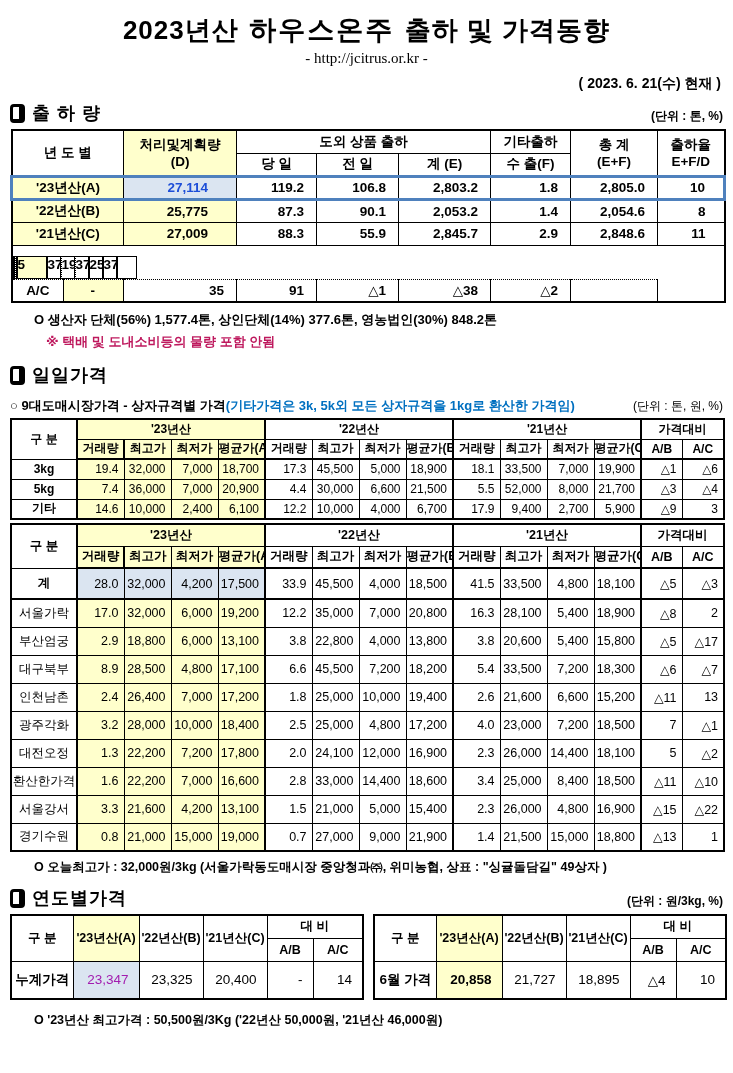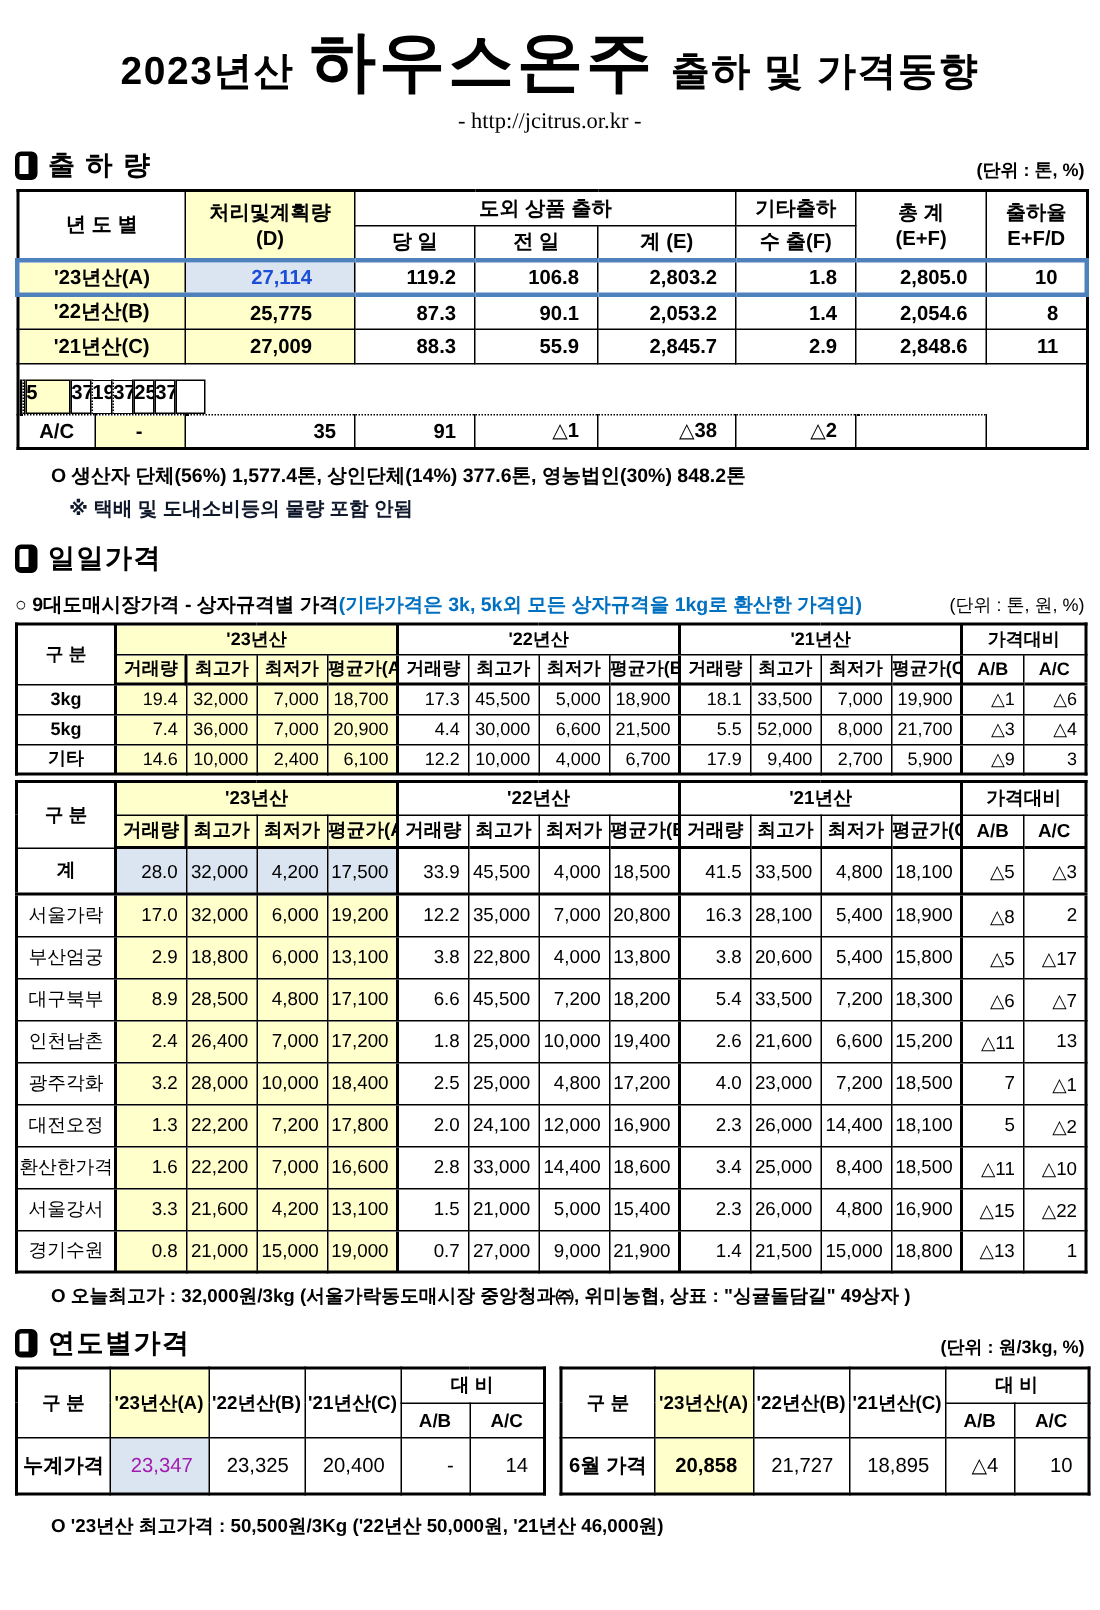--- a/index.html
+++ b/index.html
@@ -7,21 +7,21 @@
   body {
     width:733px; height:1073px; overflow:hidden;
     font-family:"Liberation Sans","DejaVu Sans",sans-serif;
     color:#000;
   }
   .page { padding:6px 10px 0 10px; }
 
   
   .title-line { text-align:center; margin-top:6px; white-space:nowrap; }
   .title-plain { font-size:26px; font-weight:bold; letter-spacing:1px; }
-  .title-product { font-size:44px; font-weight:900; letter-spacing:2px; margin:0 6px; }
+  .title-product { font-size:27px; font-weight:900; letter-spacing:2px; margin:0 6px; }
   .url-line { text-align:center; font-size:15px; margin-top:2px; font-family:"Liberation Serif",serif; }
   .date-line { text-align:right; font-size:14px; font-weight:bold; margin-top:8px; padding-right:2px; }
 
   
   .sec { display:flex; justify-content:space-between; align-items:flex-end; margin-top:8px; }
   .sec-left { display:flex; align-items:center; gap:7px; }
   .sec-icon { width:15px; height:19px; border:3px solid #000; border-right:6px solid #000;
               border-bottom:4px solid #000; border-radius:4px; background:#fff; }
   .sec-title { font-size:18px; font-weight:900; letter-spacing:1px; }
   .unit { font-size:12px; font-weight:bold; white-space:nowrap; }
@@ -78,34 +78,35 @@
   .t4 { width:352px; border:2px solid #000; }
   .t4 thead th { height:23px; font-size:12.5px; }
   .t4 tbody th, .t4 tbody td { height:38px; font-size:13.5px; }
   .t4 td { padding-right:10px; }
   .t4 th.y { background:#ffffcc; }
   .t4 td.hlb { background:#dbe5f1; color:#a21caf; }
   .t4 td.hly { background:#ffffcc; font-weight:bold; }
 
   
   .note { font-size:13px; font-weight:bold; margin-top:8px; padding-left:24px; }
-  .note-red { color:#0f172a; font-size:13px; font-weight:bold; margin-top:4px; padding-left:36px; }
+  .note-red { color:#be185d; font-size:13px; font-weight:bold; margin-top:4px; padding-left:36px; }
   .note-sm { font-size:12.5px; font-weight:bold; margin-top:7px; padding-left:24px; }
 </style>
 </head>
 <body>
 
 <div class="page">
 
   <div class="title-line">
     <span class="title-plain">2023년산</span>
     <span class="title-product">하우스온주</span>
     <span class="title-plain">출하 및 가격동향</span>
   </div>
   <div class="url-line">- http://jcitrus.or.kr -</div>
+  <div class="date-line">( 2023.  6.  21(수) 현재 )</div>
 
   <div class="sec">
     <div class="sec-left">
       <div class="sec-icon"></div>
       <div class="sec-title">출 하 량</div>
     </div>
     <div class="unit">(단위 : 톤, %)</div>
   </div>
 
   <table class="t1">

